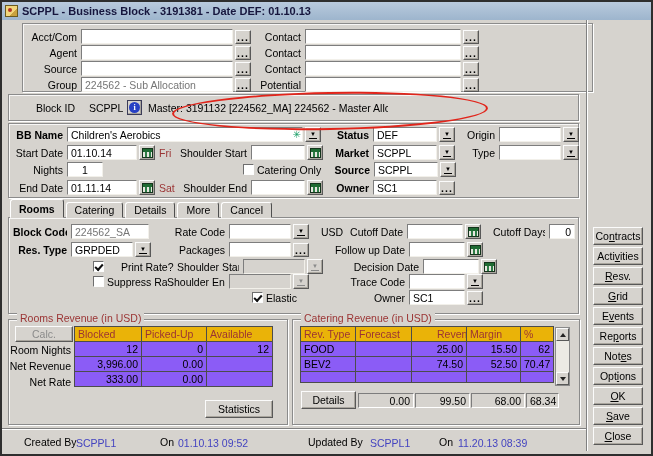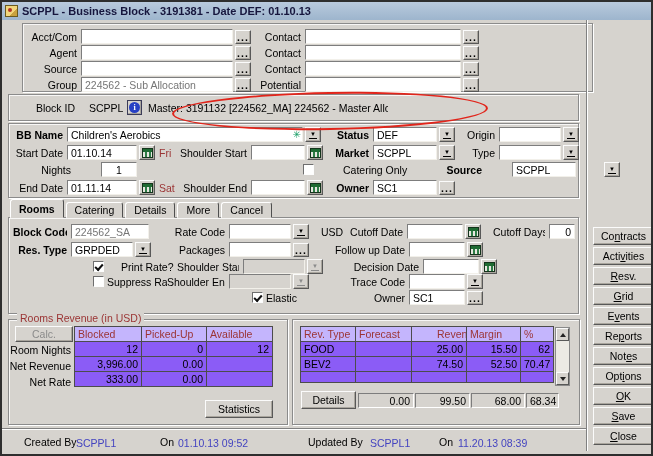--- a/index.html
+++ b/index.html
@@ -48,30 +48,30 @@
 
   
   .tabbar { display:flex; align-items:flex-end; gap:2px; height:19px; z-index:6; }
   .tab { height:16px; padding:1px 8px 0; background:#d6d3ce; border:1px solid; border-color:#fff #4f4f4f #d6d3ce #fff; border-radius:3px 3px 0 0; }
   .tab.active { height:19px; padding-top:3px; font-weight:bold; position:relative; z-index:7; }
 
   
   .trow { display:flex; }
   .tcell { border:1px solid #4c4c4c; margin-left:-1px; margin-top:-1px; height:16px; line-height:13px; padding:1px 3px 0;
            background:#8b5cf6; overflow:hidden; white-space:nowrap; }
-  .th { background:#c4b5fd; color:#9b3434; }
+  .th { background:#eab308; color:#9b3434; }
   .tot { background:#d6d3ce; border:1px solid; border-color:#7d7d7d #fff #fff #7d7d7d; margin-left:1px; height:15px; line-height:12px; padding:1px 3px 0; text-align:right; overflow:hidden; }
 
   
   .sb { width:15px; background:#eceae4; border:1px solid #8a8a8a; position:relative; }
   .sbtn { position:absolute; left:0; width:13px; height:13px; background:#d6d3ce; border:1px solid; border-color:#fbfbfb #585858 #585858 #fbfbfb; display:flex; align-items:center; justify-content:center; }
   .tri-up   { width:0; height:0; border-left:3px solid transparent; border-right:3px solid transparent; border-bottom:4px solid #222; }
   .tri-down { width:0; height:0; border-left:3px solid transparent; border-right:3px solid transparent; border-top:4px solid #222; }
 
-  .sidecol { left:591px; top:225px; width:61px; display:flex; flex-direction:column; }
+  .sidecol { left:591px; top:225px; width:50px; display:flex; flex-direction:column; }
   .sbt { width:100%; height:18px; margin-bottom:2px; font-size:10.5px; }
   .u { text-decoration:underline; }
 
   .groove-v { width:2px; border-left:1px solid #808080; border-right:1px solid #fff; }
   .groove-h { height:2px; border-top:1px solid #808080; border-bottom:1px solid #fff; }
 
   .blue { color:#4343c0; }
   .ellipse { border:2px solid #e1251b; border-radius:50%; transform:rotate(-1deg); pointer-events:none; z-index:60; }
   .flower { position:absolute; right:1px; top:1px; font-size:10px; line-height:11px; color:#1fa06a; }
   .info-btn { width:15px; height:15px; border:1px solid #3c3c58; background:#d6d3ce; display:flex; align-items:center; justify-content:center; }
@@ -179,21 +179,21 @@
       <span class="field" style="margin-left:4px;width:64px;">SCPPL</span>
       <span class="btn lov" style="margin-left:2px;width:16px;">
           <span class="lov-g">▼</span>
         </span>
       <span class="lbl rt" style="margin-left:8px;width:32px;">Type</span>
       <span class="field" style="margin-left:4px;width:62px;"></span>
       <span class="btn lov" style="margin-left:2px;width:16px;">
           <span class="lov-g">▼</span>
         </span>
     </div>
-    <div class="row" style="left:12px;top:38px;gap:26px;">
+    <div class="row" style="left:4px;top:38px;">
       <span class="lbl rt" style="width:50px;">Nights</span>
       <span class="field ctr" style="margin-left:4px;width:36px;">1</span>
       <span class="chk" style="margin-left:140px;" data-checked="false"></span>
       <span class="lbl" style="margin-left:3px;width:66px;">Catering Only</span>
       <span class="lbl rt b" style="margin-left:7px;width:40px;">Source</span>
       <span class="field" style="margin-left:4px;width:64px;">SCPPL</span>
       <span class="btn lov" style="margin-left:2px;width:16px;">
           <span class="lov-g">▼</span>
         </span>
     </div>
@@ -320,20 +320,21 @@
       <div class="trow">
         <span class="tcell num" style="width:68px;">333.00</span>
         <span class="tcell num" style="width:66px;">0.00</span>
         <span class="tcell num" style="width:67px;"></span>
       </div>
     </div>
     <span class="btn abs" style="left:196px;top:80px;width:68px;height:18px;">Statistics</span>
   </div>
 
   <div class="abs grp" style="left:290px;top:317px;width:288px;height:106px;">
+    <span class="legend">Catering Revenue (in  USD)</span>
     <div class="abs" style="left:8px;top:7px;">
       <div class="trow">
         <span class="tcell th" style="width:56px;">Rev. Type</span>
         <span class="tcell th" style="width:57px;">Forecast</span>
         <span class="tcell th" style="width:56px;padding-left:25px;">Revenue</span>
         <span class="tcell th" style="width:55px;">Margin</span>
         <span class="tcell th" style="width:34px;">%</span>
       </div>
       <div class="trow">
         <span class="tcell" style="width:56px;">FOOD</span>

